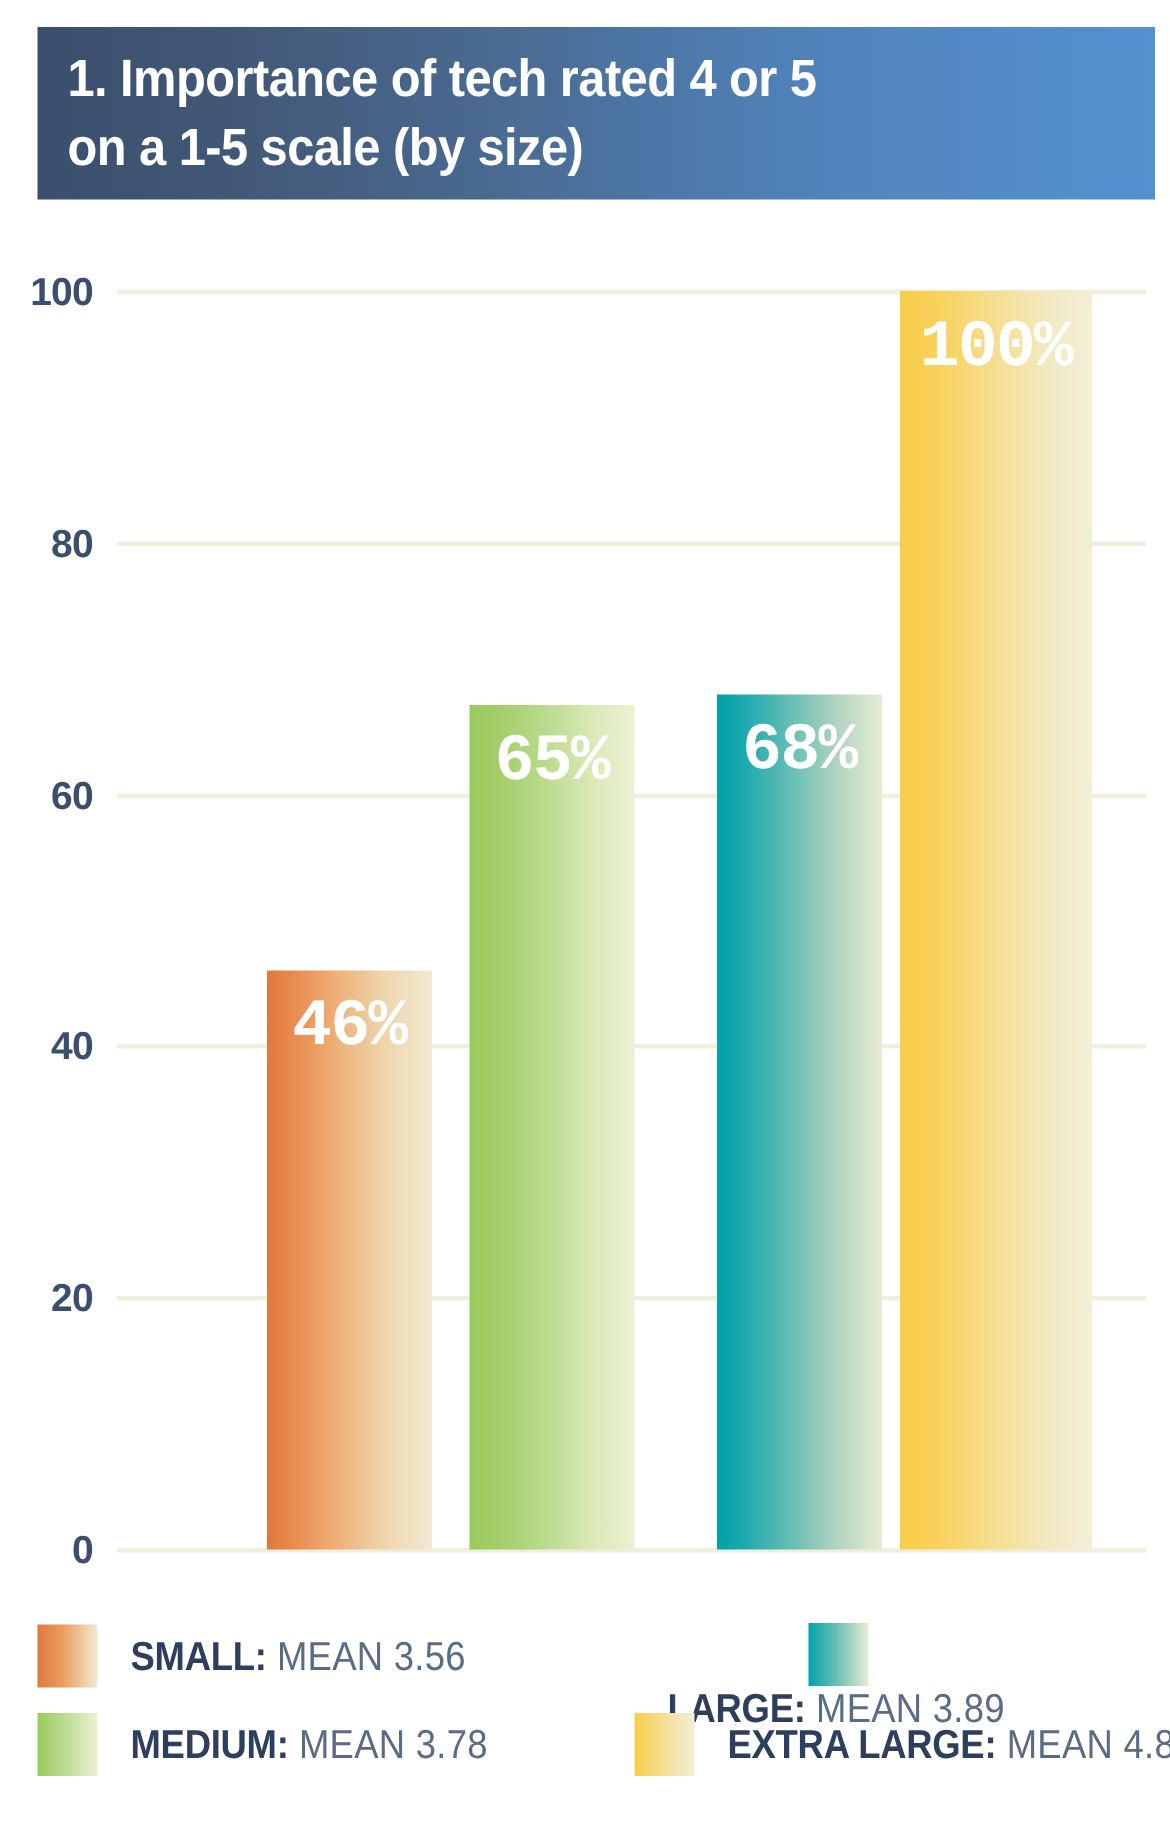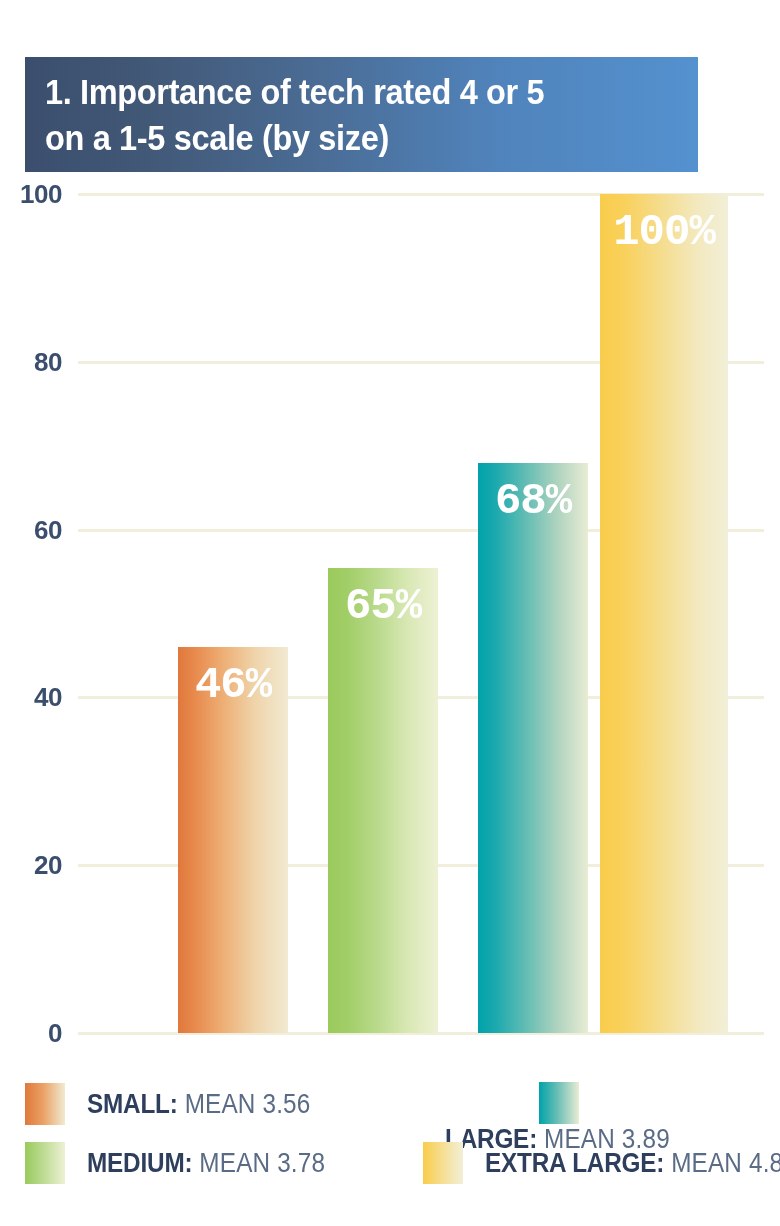--- a/index.html
+++ b/index.html
@@ -17,25 +17,24 @@
     width:780px;
     height:1226px;
     background:#ffffff;
   }
 
   
   #title-banner {
     position:absolute;
     left:25px;
     top:18px;
-    width:673px;
+    width:745px;
     height:115px;
     background:linear-gradient(to right, #3b4e6e 0%, #425877 18%, #4a6b93 42%, #5083bb 70%, #5491cf 100%);
     padding:12px 18px 0 20px;
-    margin-top:39px;
   }
   #title-banner .ttl-line {
     color:#ffffff;
     font-family:"Liberation Sans Narrow","Liberation Sans", sans-serif;
     font-weight:bold;
     font-size:35px;
     line-height:46px;
     letter-spacing:-0.4px;
     white-space:nowrap;
     transform:scaleX(0.93);
@@ -189,21 +188,21 @@
       <div class="grid-line"></div>
     </div>
 
     <div id="bars-layer">
 
       <div class="bar" style="left:178px; width:110px; height:385.9px; bottom:27px;">
         <div class="bar-fill" style="background:linear-gradient(to right, #e0783c 0%, #e88b4e 16%, #eeb077 42%, #efd4ab 70%, #f1ead2 100%);"></div>
         <div class="bar-value">46%</div>
       </div>
 
-      <div class="bar" style="left:328px; width:110px; height:465px; bottom:27px;">
+      <div class="bar" style="left:313px; width:110px; height:563px; bottom:27px;">
         <div class="bar-fill" style="background:linear-gradient(to right, #9aca5c 0%, #a2ce68 18%, #b9da8c 45%, #d8e8b4 72%, #edf1d4 100%);"></div>
         <div class="bar-value">65%</div>
       </div>
 
       <div class="bar" style="left:478px; width:110px; height:570.5px; bottom:27px;">
         <div class="bar-fill" style="background:linear-gradient(to right, #00a2aa 0%, #1ba9ae 16%, #64bdb4 44%, #aed3bf 72%, #e9ecd4 100%);"></div>
         <div class="bar-value">68%</div>
       </div>
 
       <div class="bar" style="left:600px; width:128px; height:839px; bottom:27px;">

